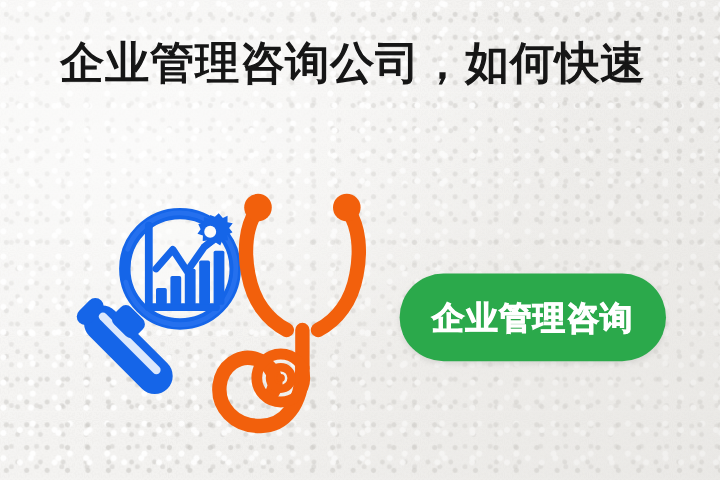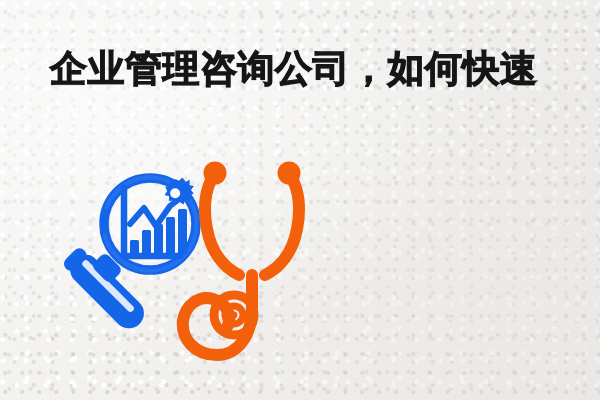--- a/index.html
+++ b/index.html
@@ -37,28 +37,27 @@
   }
 
   
   #headline{
     position:absolute;left:50px;top:29px;width:512px;
     z-index:5;
   }
   .headline-line{
     font-size:37px;
     line-height:47px;
-    font-weight:700;
+    font-weight:400;
     color:#161616;
     letter-spacing:.5px;
     white-space:nowrap;
     font-family:"Liberation Sans","DejaVu Sans",sans-serif;
     -webkit-text-stroke:1.1px #161616;
     text-shadow:0 1px 0 rgba(0,0,0,.22);
-    margin-top:16px;
   }
 
   
   #artwork{position:absolute;left:0;top:150px;width:600px;height:250px;z-index:4;}
   #magnifier-icon{position:absolute;left:52px;top:12px;}
   #stethoscope-icon{position:absolute;left:165px;top:5px;}
 
   
   #cta-button{
     position:absolute;left:333px;top:228px;
@@ -142,14 +141,17 @@
       <circle cx="124" cy="18" r="11.5" fill="#f2600c"></circle>
 
       <g>
         <circle cx="69" cy="160" r="20" fill="none" stroke="#f2600c" stroke-width="9"></circle>
         <circle cx="69" cy="160" r="9" fill="none" stroke="#f2600c" stroke-width="7"></circle>
         <circle cx="69" cy="160" r="3.4" fill="#f2600c"></circle>
       </g>
     </svg>
   </div>
 
+  <div id="cta-button">
+    <span id="cta-label">企业管理咨询</span>
+  </div>
 
 </div>
 
 </body></html>

